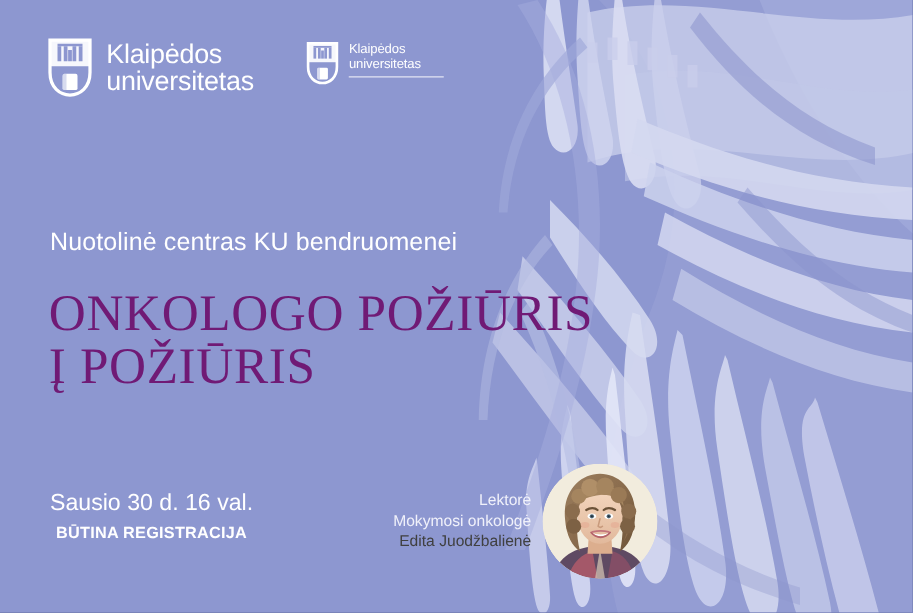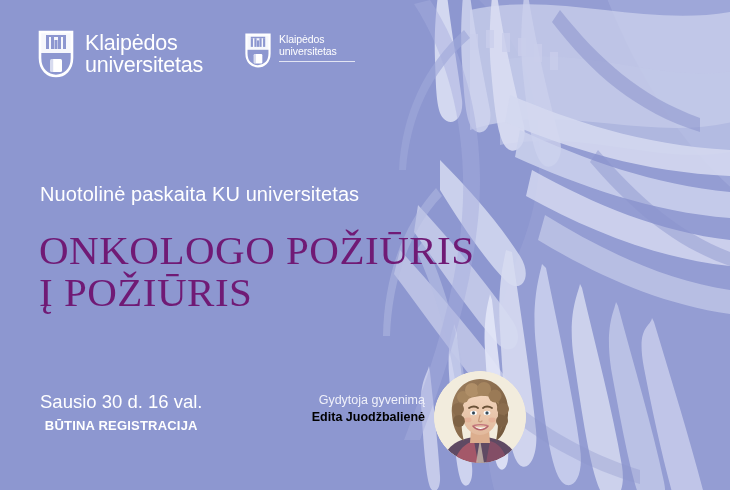--- a/index.html
+++ b/index.html
@@ -137,22 +137,22 @@
   .lecturer .lc-spec {
     font-size: 12.5px;
     line-height: 16.5px;
     font-weight: 400;
     color: #f0f1fa;
     white-space: nowrap;
   }
   .lecturer .lc-name {
     font-size: 12.5px;
     line-height: 16.5px;
-    font-weight: 700;
-    color: #000000;
+    font-weight: 400;
+    color: #404040;
     white-space: nowrap;
   }
 
   
   .portrait {
     position: absolute;
     left: 434px;
     top: 371px;
     width: 92px;
     height: 92px;
@@ -270,34 +270,35 @@
         <div class="wordmark">
           <div>Klaipėdos</div>
           <div>universitetas</div>
         </div>
         <div class="sec-rule"></div>
       </div>
     </div>
 
   </div>
 
-  <div class="kicker">Nuotolinė paskaita KU universitetas</div>
+  <div class="kicker">Nuotolinė centras KU bendruomenei</div>
 
   <div class="headline">
     <span class="hl-line">ONKOLOGO POŽIŪRIS</span>
     <span class="hl-line">Į POŽIŪRIS</span>
   </div>
 
   <div class="date-block">
     <div class="dt-when">Sausio 30 d. 16 val.</div>
     <div class="dt-reg">BŪTINA REGISTRACIJA</div>
   </div>
 
   <div class="lecturer">
-    <div class="lc-spec">Gydytoja gyvenimą</div>
+    <div class="lc-role">Lektorė</div>
+    <div class="lc-spec">Mokymosi onkologė</div>
     <div class="lc-name">Edita Juodžbalienė</div>
   </div>
 
   <div class="portrait">
     <svg width="92" height="92" viewBox="0 0 92 92" aria-hidden="true">
       <defs>
         <clipPath id="circClip">
             <circle cx="46" cy="46" r="46"></circle>
           </clipPath>
         <linearGradient id="skin" x1="0" y1="0" x2="0" y2="1">

